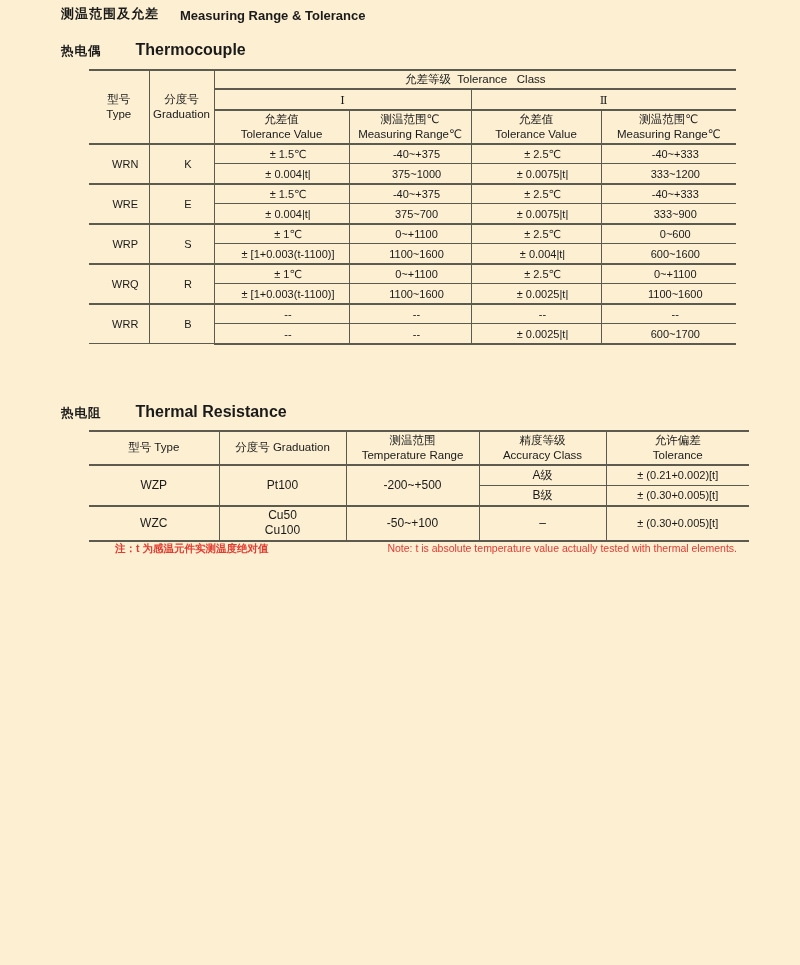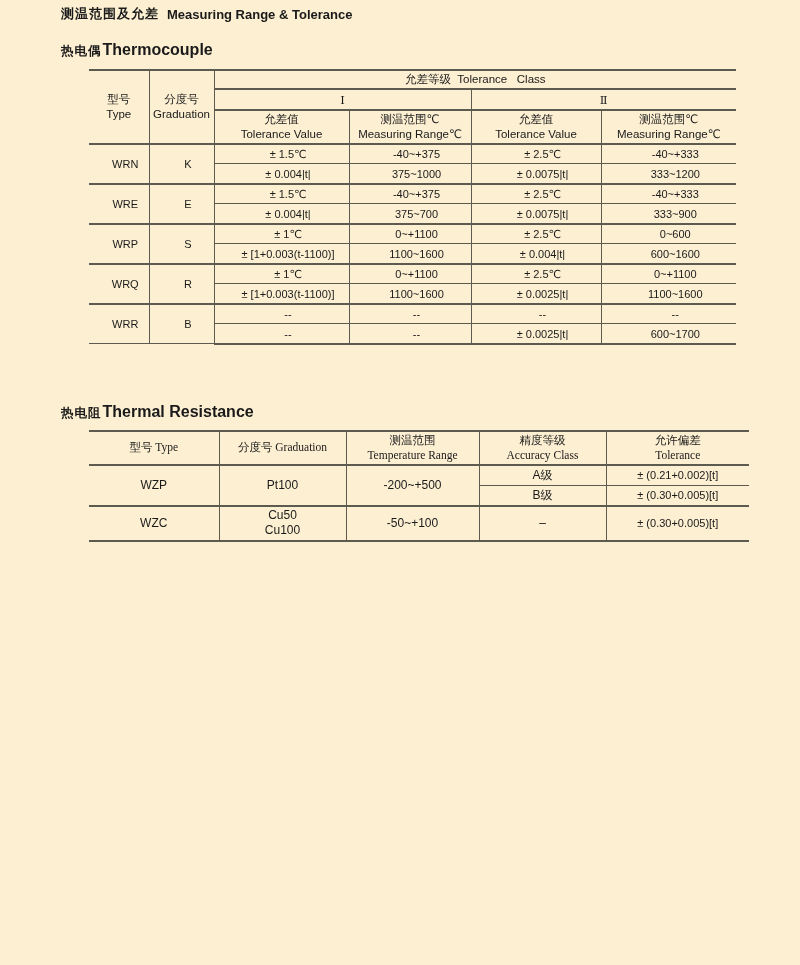--- a/index.html
+++ b/index.html
@@ -4,24 +4,24 @@
 <style>
   * { margin:0; padding:0; box-sizing:border-box; }
   html,body { background:#fcefd2; }
   .page {
     position:relative; width:800px; height:965px;
     background:#fcefd2; color:#1a1a1a;
     font-family:"Liberation Sans","DejaVu Sans",sans-serif;
     overflow:hidden;
   }
   
-  .title-row { position:absolute; left:61px; top:5px; display:flex; gap:8px; align-items:center; }
+  .title-row { position:absolute; left:61px; top:5px; display:flex; gap:21px; align-items:flex-end; }
   .title-row .zh { font-size:13px; font-weight:bold; letter-spacing:1px; }
   .title-row .en { font-size:13px; font-weight:bold; }
-  .section-head { position:absolute; display:flex; gap:1px; align-items:baseline; }
+  .section-head { position:absolute; display:flex; gap:34px; align-items:baseline; }
   .section-head .zh { font-size:12.5px; font-weight:bold; letter-spacing:1px; }
   .section-head .en { font-size:16px; font-weight:bold; }
   .sec1 { left:61px; top:41px; }
   .sec2 { left:61px; top:403px; }
 
   
   table.doc { border-collapse:collapse; table-layout:fixed; border-top:2px solid #5d5a4f; }
   .doc th, .doc td {
     border:1px solid #5d5a4f; text-align:center; vertical-align:middle;
     font-weight:normal; color:#1a1a1a; padding:1px 3px;
@@ -38,21 +38,21 @@
   .t1 tr.hr1 { height:18px; }
   .t1 tr.hr2 { height:21px; }
   .t1 tr.hr3 { height:26px; }
   .t1 tbody tr { height:20px; }
   .pre { white-space:pre; }
   .roman { font-family:"Liberation Serif","DejaVu Serif",serif; font-size:12.5px; }
 
   .t2 { position:absolute; left:89px; top:430px; width:660px; }
   .t2 th { font-size:11.5px; }
   .t2 td { font-size:12px; }
-  .t2 tr.hrow { height:28px;font-family:Liberation Serif, serif; }
+  .t2 tr.hrow { height:28px; }
   .t2 tr.ra, .t2 tr.rb { height:17px; }
   .t2 tr.rc { height:33px; }
   .t2 td.small { font-size:11px; }
 
   .two span { display:block; line-height:1.3; }
 
   
   .note-row {
     position:absolute; left:115px; top:542px; width:622px;
     display:flex; justify-content:space-between; align-items:baseline;
@@ -247,14 +247,18 @@
           <span>Cu50</span>
           <span>Cu100</span>
         </td>
         <td>-50~+100</td>
         <td>–</td>
         <td class="cr small">± (0.30+0.005)[t]</td>
       </tr>
     </tbody>
   </table>
 
+  <div class="note-row">
+    <span class="n-zh">注：t 为感温元件实测温度绝对值</span>
+    <span class="n-en">Note: t is absolute temperature value actually tested with thermal elements.</span>
+  </div>
 
 </div>
 
 </body></html>

